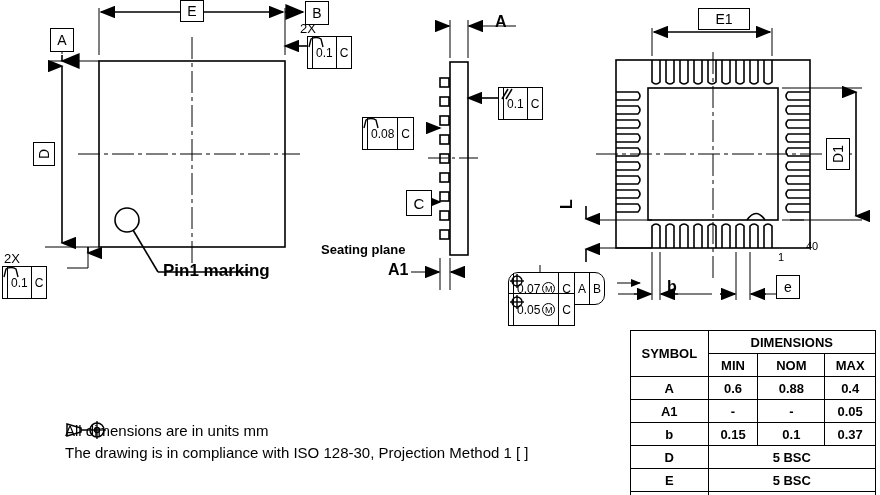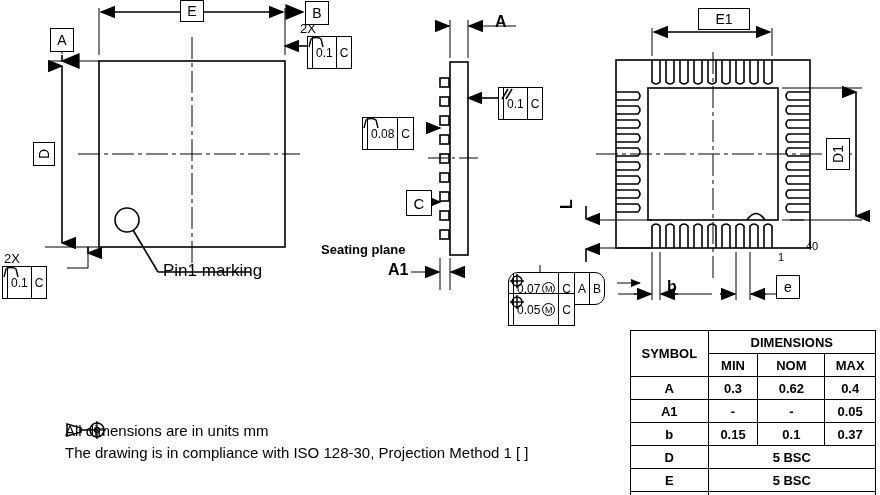--- a/index.html
+++ b/index.html
@@ -222,21 +222,21 @@
   </svg>
 
   <div class="box" style="left:305px;top:1px;width:24px;height:24px;font-size:14px;">B</div>
 
   <div class="box" style="left:50px;top:28px;width:24px;height:24px;font-size:14px;">A</div>
 
   <div class="box" style="left:180px;top:0px;width:24px;height:22px;font-size:14px;">E</div>
 
   <div class="box rot" style="left:32px;top:143px;width:24px;height:22px;font-size:14px;">D</div>
 
-  <div class="lbl" style="left:163px;top:262px;font-size:17px;font-weight:normal;">Pin1 marking</div>
+  <div class="lbl" style="left:163px;top:262px;font-size:17px;font-weight:bold;">Pin1 marking</div>
 
   <div class="lbl" style="left:300px;top:22px;font-size:13px;">2X</div>
   <div class="fcf" style="left:307px;top:36px;">
     <div class="sym">
       <svg width="16" height="11" viewBox="0 0 16 11">
           <path d="M1,10 L3,2 Q8,-1 13,2 L15,10" fill="none" stroke="#000" stroke-width="1.4"></path>
         </svg>
     </div>
     <div>0.1</div>
     <div>C</div>
@@ -353,22 +353,22 @@
       </tr>
       <tr>
         <th style="width:55px;">MIN</th>
         <th style="width:75px;text-align:center;">NOM</th>
         <th style="width:55px;">MAX</th>
       </tr>
     </thead>
     <tbody id="dimtable-body">
         <tr>
           <td>A</td>
-          <td>0.3</td>
-          <td>0.62</td>
+          <td>0.6</td>
+          <td>0.88</td>
           <td>0.4</td>
         </tr>
         <tr>
           <td>A1</td>
           <td>-</td>
           <td>-</td>
           <td>0.05</td>
         </tr>
         <tr>
           <td>b</td>

